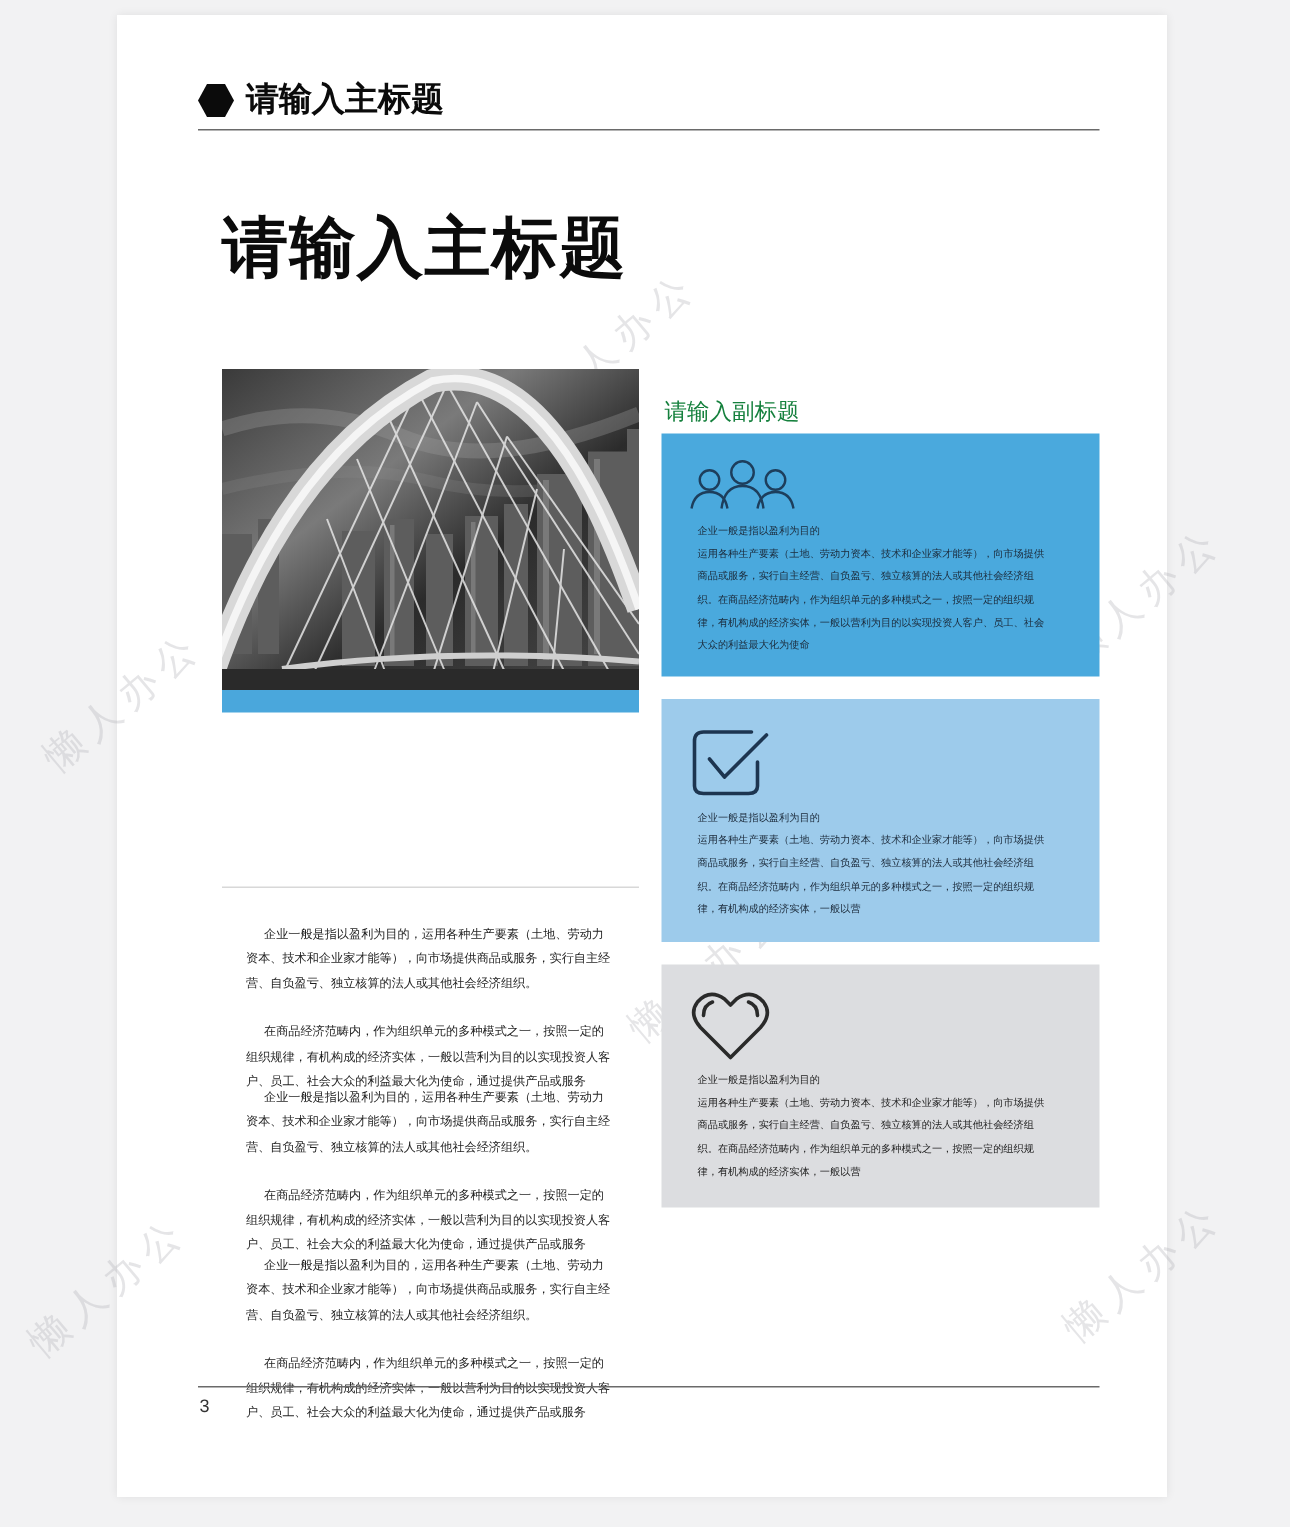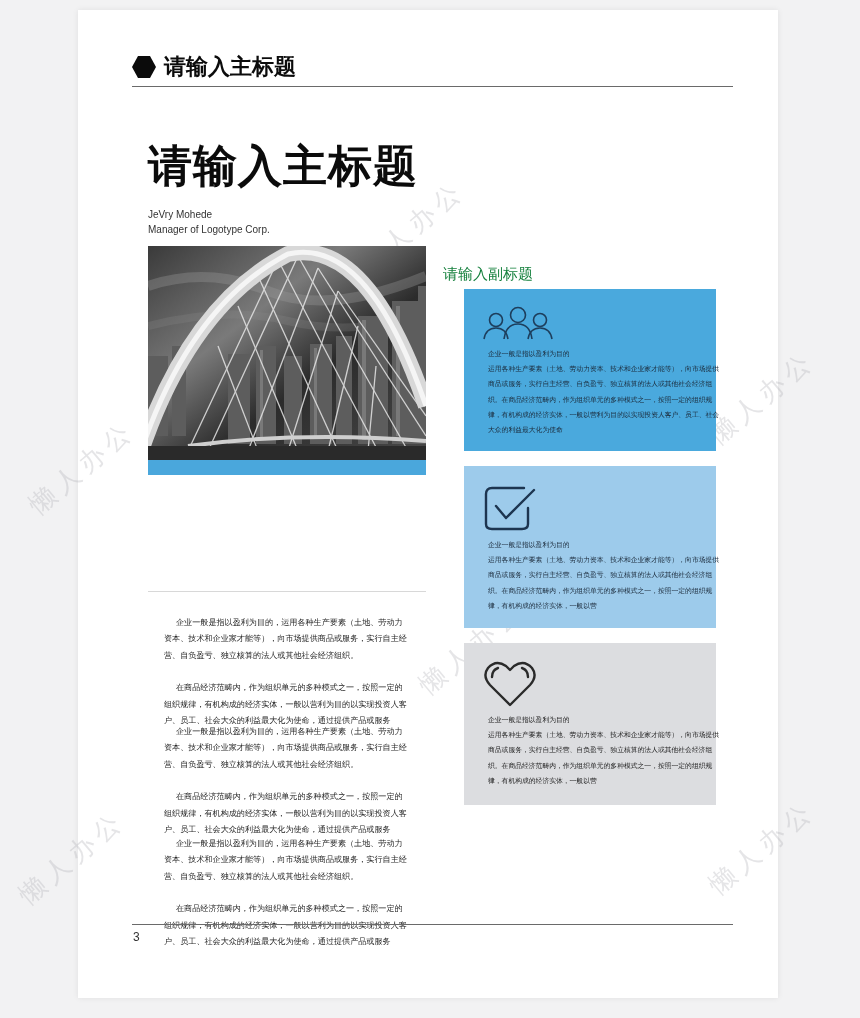--- a/index.html
+++ b/index.html
@@ -37,21 +37,21 @@
   .photo-bar { position:absolute; left:70px; top:450px; width:278px; height:15px; background:#4aa7dc; }
   .lead {
     position:absolute; left:71px; top:480px; width:262px; font-family:"Liberation Sans", sans-serif;
     font-size:13.4px; line-height:21.5px; color:#55a6cc;
   }
   .lead-rule { position:absolute; left:70px; top:581px; width:278px; height:1px; background:#d8d8d8; }
   .body-block { position:absolute; left:70px; width:275px; font-size:8.1px; line-height:16.4px; color:#1f1f1f; }
   .body-block p { margin:16px; text-indent:12px; }
   
   .subtitle { position:absolute; left:365px; top:254px; font-size:15px; color:#15803d; line-height:20px; }
-  .card { position:absolute; left:386px; width:252px; }
+  .card { position:absolute; left:363px; width:292px; }
   .card-blue { top:279px; height:162px; background:#4aa9dd; }
   .card-light { top:456px; height:162px; background:#9dcbeb; }
   .card-gray { top:633px; height:162px; background:#dcdde0; }
   .card-icon { position:absolute; left:18px; }
   .card-text { position:absolute; left:24px; width:236px; font-size:6.8px; line-height:15.2px; color:#1b2a3a; }
   .card-text .t-head { display:block; }
   .card-gray .card-text { color:#222; }
   .footer-rule { position:absolute; left:54px; top:914px; width:601px; height:1px; background:#6a6a6a; }
   .page-num { position:absolute; left:55px; top:920px; font-family:"Liberation Sans", sans-serif; font-size:12px; color:#333; }
 </style>
@@ -65,24 +65,20 @@
   <div class="watermark" style="left:620px; top:370px;">懒人办公</div>
   <div class="watermark" style="left:330px; top:620px;">懒人办公</div>
   <div class="watermark" style="left:-70px; top:830px;">懒人办公</div>
   <div class="watermark" style="left:620px; top:820px;">懒人办公</div>
 
   <div class="header-hex"></div>
   <div class="header-title">请输入主标题</div>
   <div class="header-rule"></div>
 
   <div class="main-title">请输入主标题</div>
-  <div class="author">
-    <div>JeVry Mohede</div>
-    <div>Manager of Logotype Corp.</div>
-  </div>
 
   <div class="photo">
     <svg width="278" height="214" viewBox="0 0 278 214">
       <defs>
         <linearGradient id="sky" x1="0" y1="0" x2="1" y2="1">
           <stop offset="0" stop-color="#3a3a3a"></stop>
           <stop offset="0.35" stop-color="#7a7a7a"></stop>
           <stop offset="0.6" stop-color="#2b2b2b"></stop>
           <stop offset="1" stop-color="#4a4a4a"></stop>
         </linearGradient>

